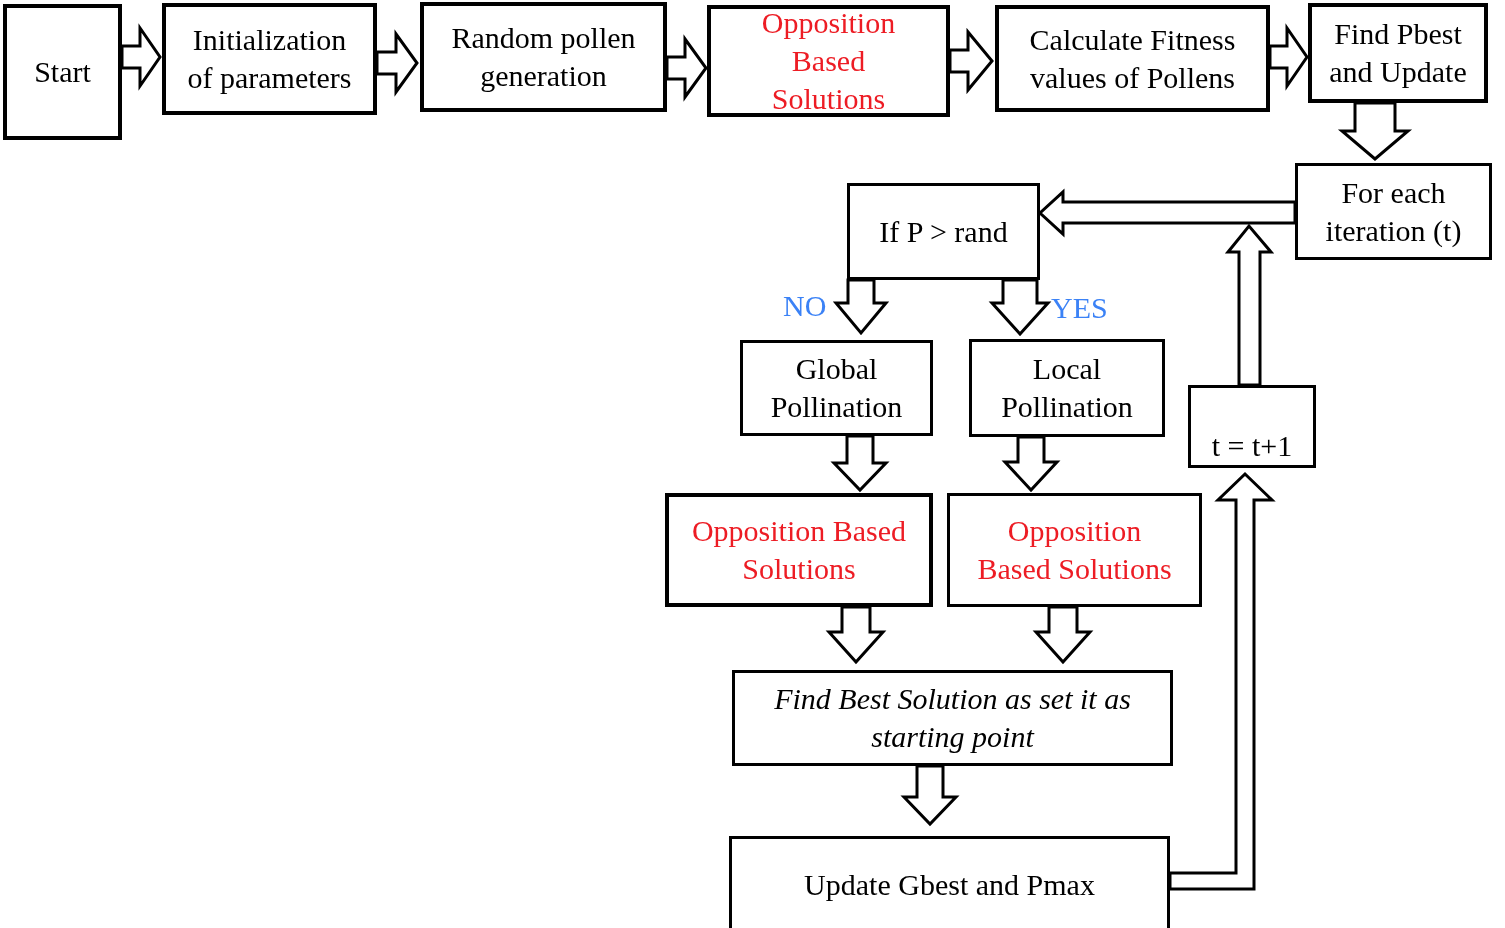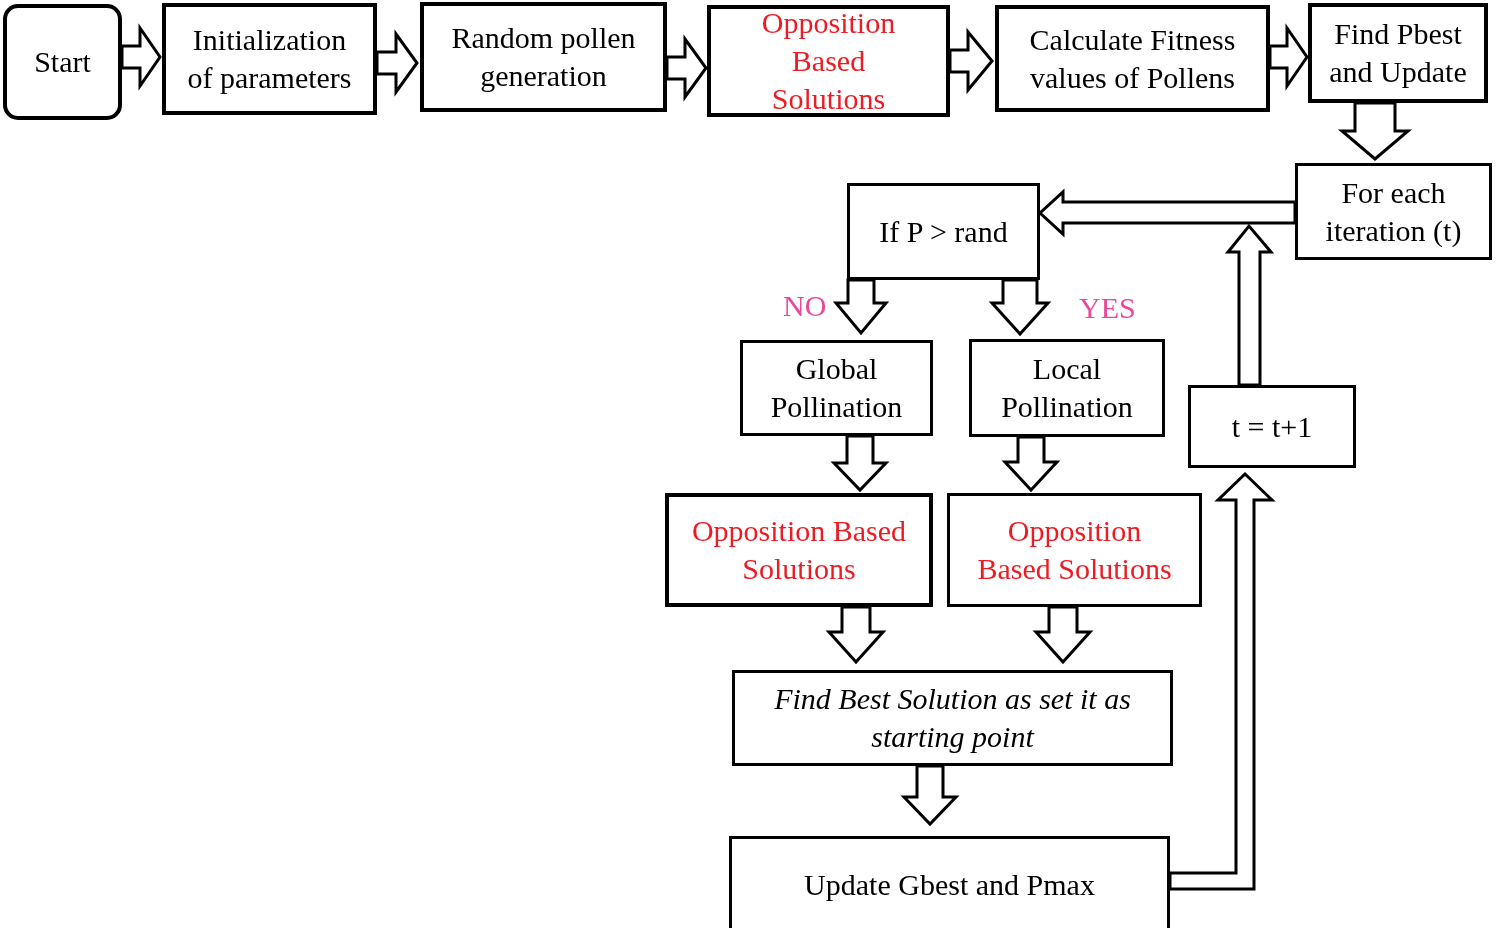--- a/index.html
+++ b/index.html
@@ -33,40 +33,40 @@
     font-size: 30px;
     line-height: 38px;
     color: #000;
   }
   .node.thick { border-width: 4px; }
   .node.hl { color: var(--highlight, #ed1c24); }
   .branch-label {
     position: absolute;
     font-size: 30px;
     line-height: 30px;
-    color: #ec4899;
+    color: #3b82f6;
   }
   
-  #n-start        { left: 3px;    top: 4px;   width: 119px; height: 116px; border-radius: 15px; }
+  #n-start        { left: 3px;    top: 4px;   width: 119px; height: 136px; }
   #n-init         { left: 162px;  top: 3px;   width: 215px; height: 112px; padding: 0 14px; }
   #n-random       { left: 420px;  top: 2px;   width: 247px; height: 110px; padding: 0 10px; }
   #n-obs-top      { left: 707px;  top: 5px;   width: 243px; height: 112px; padding: 0 43px; }
   #n-calc         { left: 995px;  top: 5px;   width: 275px; height: 107px; padding: 0 20px; }
   #n-pbest        { left: 1308px; top: 3px;   width: 180px; height: 100px; padding: 0 6px; }
   #n-foreach      { left: 1295px; top: 163px; width: 197px; height: 97px;  padding: 12px 6px; }
   #n-ifp          { left: 847px;  top: 183px; width: 193px; height: 97px;  }
   #n-global       { left: 740px;  top: 340px; width: 193px; height: 96px;  padding: 0 6px; }
   #n-local        { left: 969px;  top: 339px; width: 196px; height: 98px;  padding: 12px 6px; }
   #n-obs-global   { left: 665px;  top: 493px; width: 268px; height: 114px; padding: 0 12px; }
   #n-obs-local    { left: 947px;  top: 493px; width: 255px; height: 114px; padding: 0 20px; }
   #n-findbest     { left: 732px;  top: 670px; width: 441px; height: 96px;  padding: 0 10px; font-style: italic; }
   #n-update       { left: 729px;  top: 828px; width: 441px; height: 97px; margin-top: 8px;  }
-  #n-tinc         { left: 1188px; top: 385px; width: 168px; height: 83px;  }
+  #n-tinc         { left: 1188px; top: 385px; width: 128px; height: 83px; align-items: flex-end;  }
   #lbl-no  { left: 783px;  top: 291px; }
-  #lbl-yes { left: 1051px; top: 293px; margin-left: 28px; }
+  #lbl-yes { left: 1051px; top: 293px; }
 </style>
 </head>
 <body>
 
 <div id="canvas" style="--highlight: #ed1c24; --bg: #ffffff;">
 
   <svg id="arrow-layer" width="1505" height="928" viewBox="0 0 1505 928">
     <g fill="#ffffff" stroke="#000000" stroke-width="3" stroke-linejoin="miter">
 
       <polygon points="122,46 140,46 140,28 160,57 140,86 140,68 122,68"></polygon>

